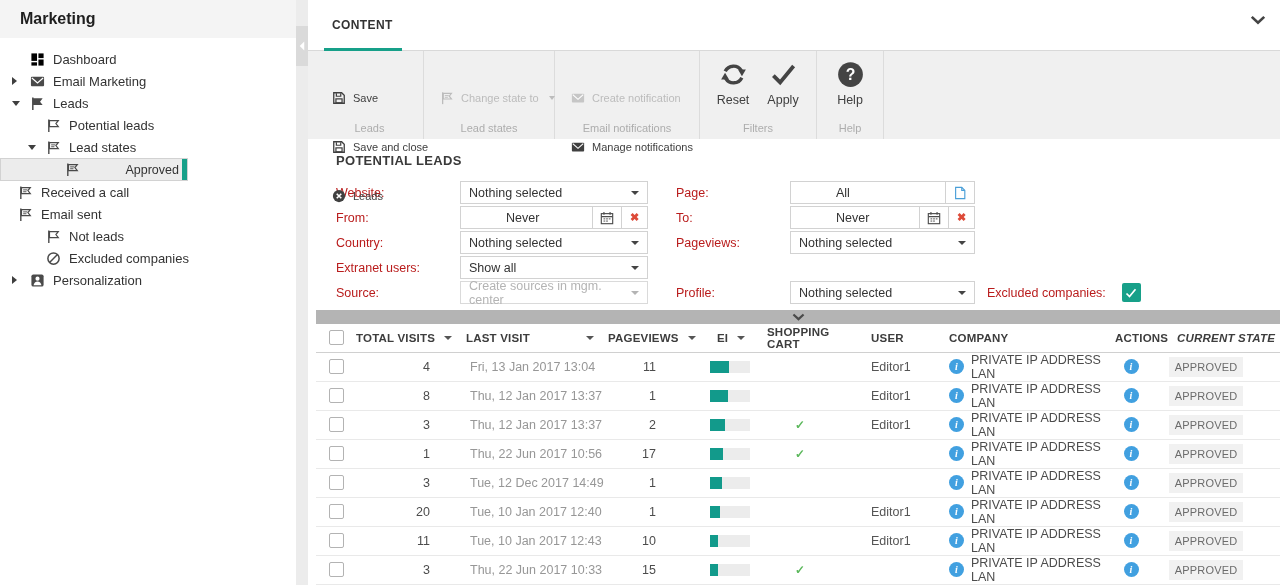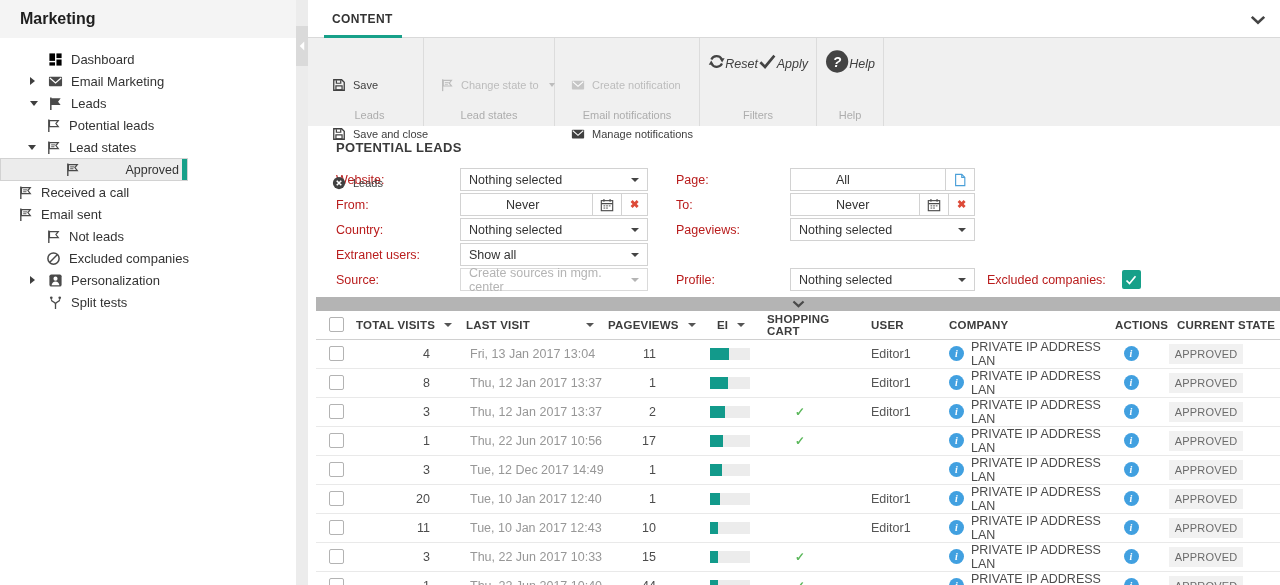--- a/index.html
+++ b/index.html
@@ -16,30 +16,30 @@
     font-size:13px; color:#333; cursor:pointer; }
   .titem.sel { background:#ececec; }
   .titem.sel::after { content:""; position:absolute; right:0; top:0; bottom:0;
     width:5px; background:#17a089; }
   .tw { width:18px; flex:none; display:flex; align-items:center; justify-content:flex-start; }
   .caret-r { width:0; height:0; border-left:5px solid #3f3f3f;
     border-top:4px solid transparent; border-bottom:4px solid transparent; }
   .caret-d { width:0; height:0; border-top:5px solid #3f3f3f;
     border-left:4px solid transparent; border-right:4px solid transparent; }
   .ticon { width:15px; height:15px; flex:none; margin-right:8px; color:#4a4a4a; }
-  .lvl0 { padding-left:30px;align-items:center; } .lvl1 { padding-left:28px; } .lvl2 { }
+  .lvl0 { padding-left:12px;align-items:center; } .lvl1 { padding-left:28px; } .lvl2 { }
 
   
   .splitter { width:12px; flex:none; background:#ececec; }
   .sp-handle { margin-top:26px; height:40px; background:#dadada; display:flex;
     align-items:center; justify-content:center; color:#fff; cursor:pointer; }
 
   
   .main { flex:1; min-width:0; display:flex; flex-direction:column; background:#fff; }
-  .tabbar { height:38px; flex:none; background:#fff; border-bottom:1px solid #d9d9d9;
+  .tabbar { height:51px; flex:none; background:#fff; border-bottom:1px solid #d9d9d9;
     display:flex; align-items:center; position:relative; }
   .tab { margin-left:24px; height:100%; display:flex; align-items:center;
     font-size:12px; font-weight:700; color:#333; letter-spacing:.4px; position:relative; cursor:pointer; }
   .tab.active::after { content:""; position:absolute; left:-8px; bottom:-1px;
     width:78px; height:3px; background:#17a089; }
   .tab-collapse { position:absolute; right:14px; top:15px; width:16px; height:10px; color:#444; cursor:pointer; }
 
   .ribbon { height:88px; flex:none; background:#f0f0f0; display:flex; padding-left:8px; }
   .rgroup { position:relative; border-right:1px solid #dcdcdc; padding:8px 0 0 16px; flex:none; }
   .rg-leads { width:108px; } .rg-states { width:131px; } .rg-email { width:145px; }
@@ -47,22 +47,22 @@
   .rg-fill { flex:1; border-right:none; }
   .rcaption { position:absolute; bottom:5px; left:0; right:0; text-align:center;
     font-size:11px; color:#adadad; }
   .rb { display:flex; align-items:center; gap:7px; height:21px; margin-bottom:1px;
     font-size:11px; color:#404040; cursor:pointer; white-space:nowrap;margin-top:28px; }
   .rb .ic14 { width:14px; height:14px; flex:none; }
   .rb.disabled { color:#bcbcbc; cursor:default; }
   .dd-caret { width:0; height:0; border-top:4px solid #bcbcbc;
     border-left:3.5px solid transparent; border-right:3.5px solid transparent; margin-left:3px; }
   .rbig-row { display:flex; }
-  .rbig { width:50px; display:flex; flex-direction:row; align-items:center;
-    margin-top:2px; cursor:pointer;font-style:italic; }
+  .rbig { width:50px; display:flex; flex-direction:column; align-items:center;
+    margin-top:2px; cursor:pointer; }
   .rbig .bicon { width:27px; height:27px; color:#444; }
   .rbig .blabel { margin-top:5px; font-size:12.5px; color:#404040; }
   .green { color:#4caf50; }
 
   
   .content { flex:1; min-height:0; padding-left:8px; background:#fff; }
   .page-title { margin:14px 0 12px 20px; font-size:13px; font-weight:700;
     color:#3a3a3a; letter-spacing:.3px; }
 
   .filter { margin-left:20px; display:grid;
@@ -119,21 +119,21 @@
   th.th-ei { padding-left:16px; }
   td.td-ei { padding-left:9px; }
   .ei-track { width:40px; height:12px; background:#ececec; }
   .ei-fill { height:100%; background:#129a8b; }
   th.th-sc { padding-left:6px; }
   td.td-sc { padding-left:34px; color:#5cb85c; font-weight:700; font-size:12px; }
   th.th-us { padding-left:15px; } td.td-us { padding-left:15px; color:#555; }
   th.th-co { padding-left:13px; }
   td.td-co .co-flex { display:flex; align-items:center; gap:7px; padding-left:13px; }
   th.th-ac { padding-left:14px; } td.td-ac { text-align:center; }
-  th.th-st { padding-left:16px; }
+  th.th-st { padding-left:16px;font-style:italic; }
   .info-i { width:15px; height:15px; border-radius:50%; background:#41a0e0;
     display:inline-flex; align-items:center; justify-content:center; flex:none; cursor:pointer; }
   .info-i::before { content:"i"; color:#fff; font-size:10px; font-weight:700;
     font-style:italic; font-family:"Liberation Serif", serif; line-height:1; }
   .badge { display:inline-block; margin-left:8px; padding:4px 0; width:74px;
     text-align:center; background:#f1f1f1; color:#6b6b6b; font-size:11px; letter-spacing:.2px; }
 </style>
 </head>
 <body>
 
@@ -301,27 +301,20 @@
         <span>Excluded companies</span>
       </div>
       <div class="titem lvl0">
         <span class="tw">
             <span class="caret-r"></span>
           </span>
         <svg class="ticon">
             <use href="#i-person"></use>
           </svg>
         <span>Personalization</span>
-      </div>
-      <div class="titem lvl0">
-        <span class="tw"></span>
-        <svg class="ticon">
-            <use href="#i-split"></use>
-          </svg>
-        <span>Split tests</span>
       </div>
     </nav>
   </aside>
 
   <div class="splitter">
     <div class="sp-handle">
       <svg width="6" height="10">
           <use href="#i-caret-l"></use>
         </svg>
     </div>

